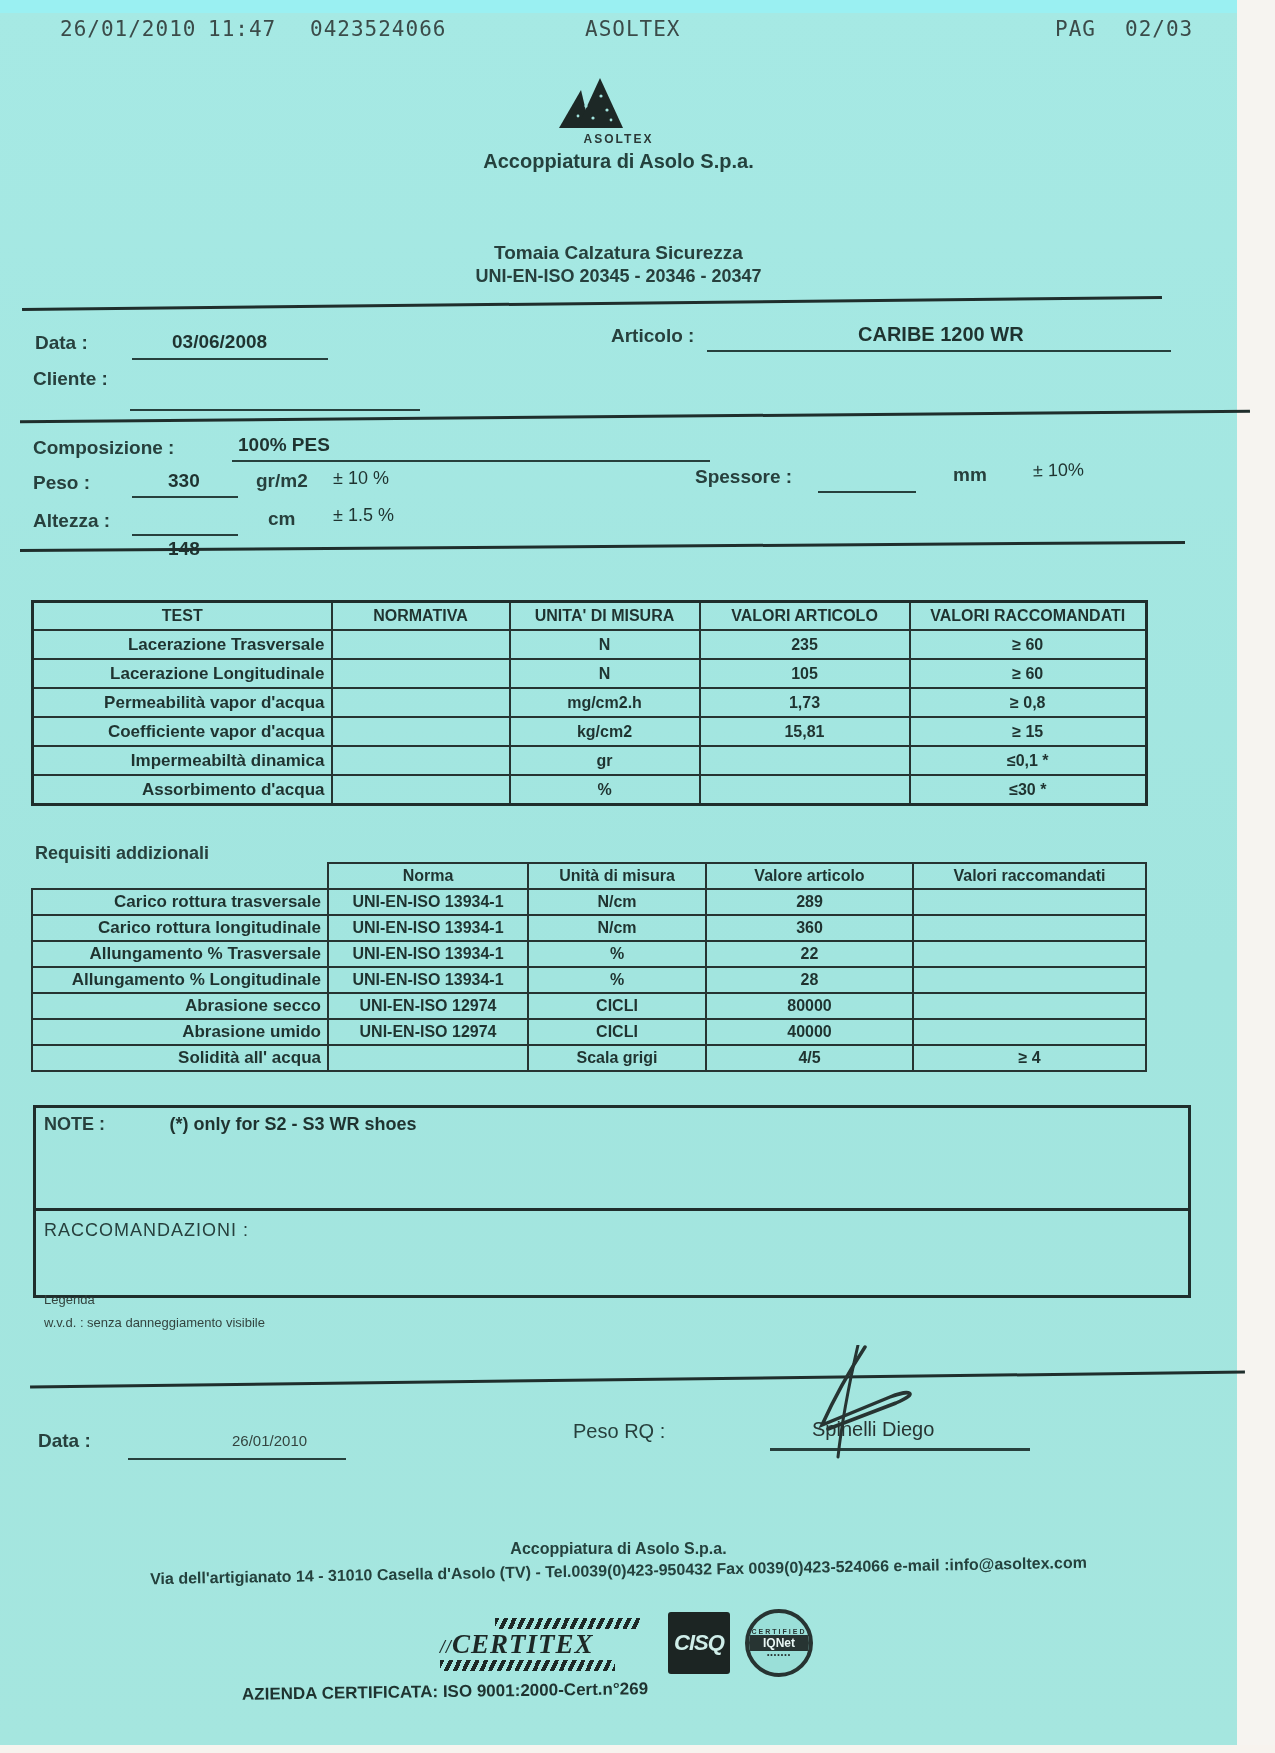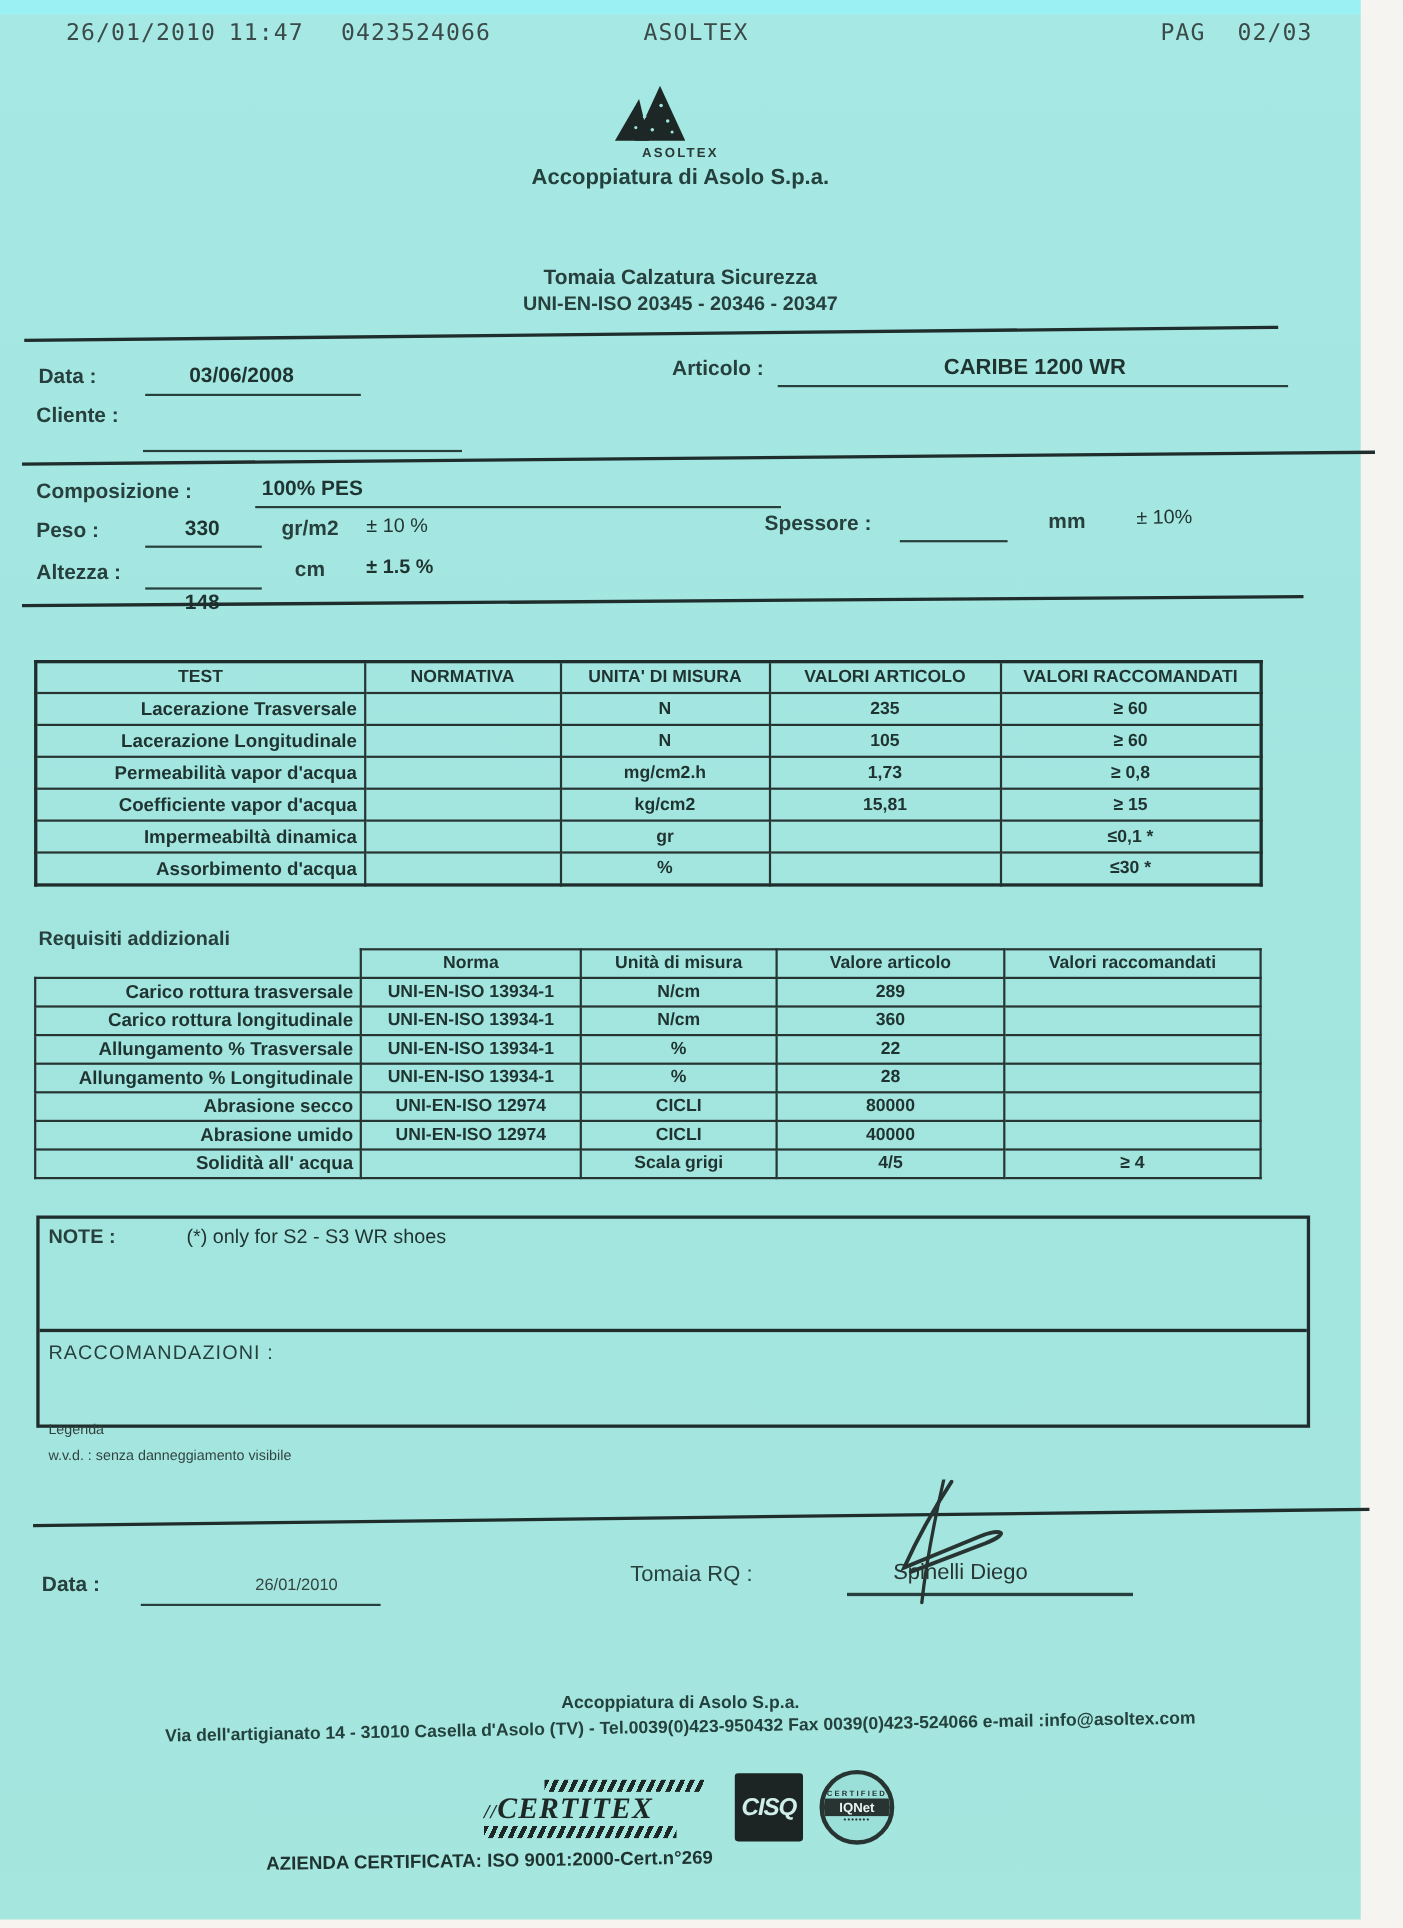--- a/index.html
+++ b/index.html
@@ -104,21 +104,21 @@
 
   <div class="abs lbl" style="left:695px;top:466px;">Spessore :</div>
   <div class="uline" style="left:818px;top:491px;width:98px;"></div>
   <div class="abs lbl" style="left:953px;top:464px;">mm</div>
   <div class="abs val" style="left:1033px;top:460px;font-weight:400;font-size:18px;transform:rotate(-1deg);">± 10%</div>
 
   <div class="abs lbl" style="left:33px;top:510px;">Altezza :</div>
   <div class="abs val" style="left:168px;top:538px;">148</div>
   <div class="uline" style="left:132px;top:534px;width:106px;"></div>
   <div class="abs lbl" style="left:268px;top:508px;">cm</div>
-  <div class="abs val" style="left:333px;top:505px;font-weight:700;font-size:18px;">± 1.5 %</div>
+  <div class="abs val" style="left:333px;top:505px;font-weight:400;font-size:18px;">± 1.5 %</div>
   <div class="hline" style="left:20px;top:545px;width:1165px;transform:rotate(-0.4deg);"></div>
 
   <table class="t1 abs" style="left:31px;top:600px;width:1114px;border:3px solid #1f2e2c;">
     <colgroup>
         <col style="width:299px">
         <col style="width:178px">
         <col style="width:190px">
         <col style="width:210px">
         <col style="width:237px">
       </colgroup>
@@ -240,37 +240,37 @@
       <td>Scala grigi</td>
       <td>4/5</td>
       <td>≥ 4</td>
     </tr>
   </tbody>
     </table>
 
   <div class="notebox">
     <div class="part1">
       <span class="lbl" style="font-size:18px;">NOTE :</span>
-      <span class="val" style="font-weight:400;font-size:18px;margin-left:60px;">(*) only for S2 - S3 WR shoes</span>
+      <span class="val" style="font-weight:700;font-size:18px;margin-left:60px;">(*) only for S2 - S3 WR shoes</span>
     </div>
     <div class="part2">
       <span class="lbl" style="font-size:18px;font-weight:400;letter-spacing:1px;">RACCOMANDAZIONI :</span>
       <span class="val"></span>
     </div>
   </div>
 
   <div class="abs small" style="left:44px;top:1292px;">Legenda</div>
   <div class="abs small" style="left:44px;top:1315px;">w.v.d. : senza danneggiamento visibile</div>
   <div class="hline" style="left:30px;top:1378px;width:1215px;transform:rotate(-0.7deg);"></div>
 
   <div class="abs lbl" style="left:38px;top:1430px;">Data :</div>
   <div class="abs" style="left:232px;top:1432px;font-size:15px;font-weight:400;color:#33443f;">26/01/2010</div>
   <div class="uline" style="left:128px;top:1458px;width:218px;"></div>
 
-  <div class="abs lbl" style="left:573px;top:1420px;font-weight:400;font-size:20px;">Tomaia RQ :</div>
+  <div class="abs lbl" style="left:573px;top:1420px;font-weight:400;font-size:20px;">Peso RQ :</div>
   <div class="abs sig-name" style="left:812px;top:1418px;">Spinelli Diego</div>
   <div class="uline" style="left:770px;top:1448px;width:260px;height:3px;"></div>
   <div class="abs" style="left:770px;top:1345px;">
     <svg width="190" height="115" viewBox="0 0 190 115">
       <path d="M95,2 C78,28 62,58 52,80 L120,52 C140,44 150,48 126,58 L58,84" fill="none" stroke="#273432" stroke-width="3.5" stroke-linecap="round"></path>
       <path d="M88,0 C80,35 72,75 68,112" fill="none" stroke="#273432" stroke-width="3" stroke-linecap="round"></path>
     </svg>
   </div>
 
   <div class="abs center" style="top:1540px;font-size:16px;font-weight:700;color:#24413d;">Accoppiatura di Asolo S.p.a.</div>

